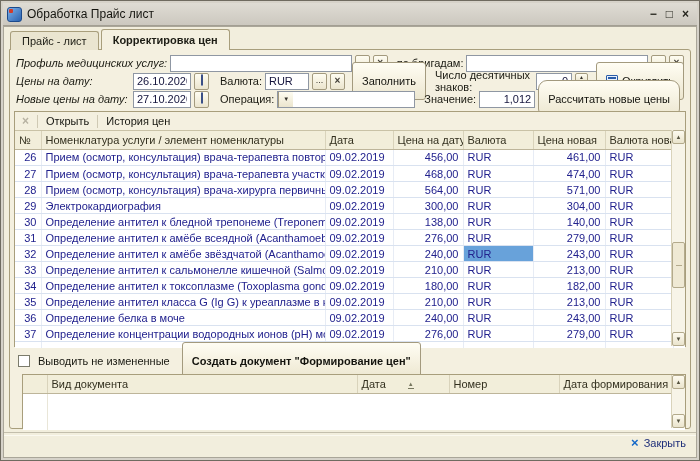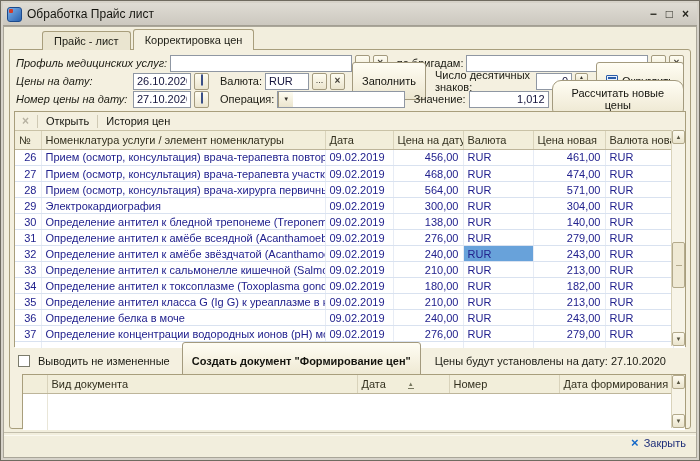--- a/index.html
+++ b/index.html
@@ -9,24 +9,24 @@
     background:linear-gradient(#dfdcd4,#ccc8bf);border-bottom:1px solid #a39f93;}
   .app-icon{width:13px;height:13px;border-radius:3px;background:linear-gradient(135deg,#7fb2e8,#2a62b0);
     border:1px solid #1c4a8c;position:relative;}
   .app-icon::after{content:"";position:absolute;left:1px;top:1px;width:4px;height:4px;background:#d23c2a;border-radius:1px;}
   .title-text{font-size:12px;font-weight:normal;color:#15150f;}
   .win-controls{margin-left:auto;display:flex;gap:9px;padding-right:4px;}
   .win-btn{font-size:12px;font-weight:bold;color:#26261e;line-height:14px;cursor:default;}
   .client{flex:1;position:relative;background:#f2eedd;border:1px solid #aaa699;}
 
   
-  .tabstrip{position:absolute;top:2px;left:6px;display:flex;align-items:flex-end;z-index:3;margin-left:32px;}
+  .tabstrip{position:absolute;top:2px;left:6px;display:flex;align-items:flex-end;z-index:3;}
   .tab{box-sizing:border-box;border:1px solid #a89e7c;border-bottom:none;border-radius:3px 3px 0 0;
     padding:3px 11px;background:#eae5d0;font-size:11px;color:#1d1d15;height:19px;margin-right:2px;}
-  .tab.active{background:#f4f0e0;height:21px;padding-top:4px;font-weight:normal;}
+  .tab.active{background:#f4f0e0;height:21px;padding-top:4px;font-weight:bold;}
   .panel{position:absolute;top:22px;left:5px;width:682px;height:380px;box-sizing:border-box;
     border:1px solid #a89e7c;border-radius:0 3px 3px 3px;background:#f4f0e0;z-index:2;}
 
   
   .frow{position:absolute;left:6px;right:6px;height:18px;display:flex;align-items:center;gap:3px;font-size:11px;color:#1a1a12;}
   .lblw{min-width:114px;font-style:italic;}
   .tinput{box-sizing:border-box;height:17px;border:1px solid #8f97a3;background:#fff;font:11px "Liberation Sans",sans-serif;
     padding:0 3px;color:#14143c;}
   .sqbtn{box-sizing:border-box;height:17px;min-width:15px;border:1px solid #a39a7e;border-radius:2px;
     background:linear-gradient(#fefcf1,#ebe5ce);font-size:9px;line-height:13px;text-align:center;color:#33302a;padding:0 1px;cursor:default;}
@@ -142,29 +142,29 @@
           <span class="sqbtn">▲</span>
           <span class="sqbtn">▼</span>
         </span>
         <button class="btn" style="margin-left:5px;">
           <span class="calc"></span>
           <span>Округлить</span>
         </button>
       </div>
 
       <div class="frow" style="top:40px;">
-        <span class="lblw">Номер цены на дату:</span>
+        <span class="lblw">Новые цены на дату:</span>
         <input class="tinput" style="width: 58px;" value="27.10.2020">
         <span class="sqbtn"><span class="cal"></span></span>
         <span style="margin-left:8px;">Операция:</span>
         <span class="select">
           <span class="sel-arrow">▼</span>
         </span>
         <span style="margin-left:6px;">Значение:</span>
-        <input class="tinput num" style="width: 80px;" value="1,012">
+        <input class="tinput num" style="width: 56px;" value="1,012">
         <button class="btn" style="border-radius:9px;">Рассчитать новые цены</button>
       </div>
 
       <div class="grid-block">
         <div class="gtoolbar">
           <span class="tbtn del-x">×</span>
           <span class="tsep"></span>
           <span class="tbtn">Открыть</span>
           <span class="tsep"></span>
           <span class="tbtn">История цен</span>
@@ -327,21 +327,20 @@
           <div class="vs-btn vs-up">▲</div>
           <div class="vs-thumb" style="top:112px;height:46px;"></div>
           <div class="vs-btn vs-down">▼</div>
         </div>
       </div>
 
       <div class="footer-row">
         <span class="checkbox"></span>
         <span>Выводить не измененные</span>
         <button class="btn create-btn">Создать документ "Формирование цен"</button>
-        <span class="note">Цены будут установлены на дату: 27.10.2020</span>
       </div>
 
       <div class="doc-grid">
         <table class="grid">
           <colgroup>
               <col style="width:24px">
               <col style="width:310px">
               <col style="width:92px">
               <col style="width:110px">
               <col style="width:122px">

